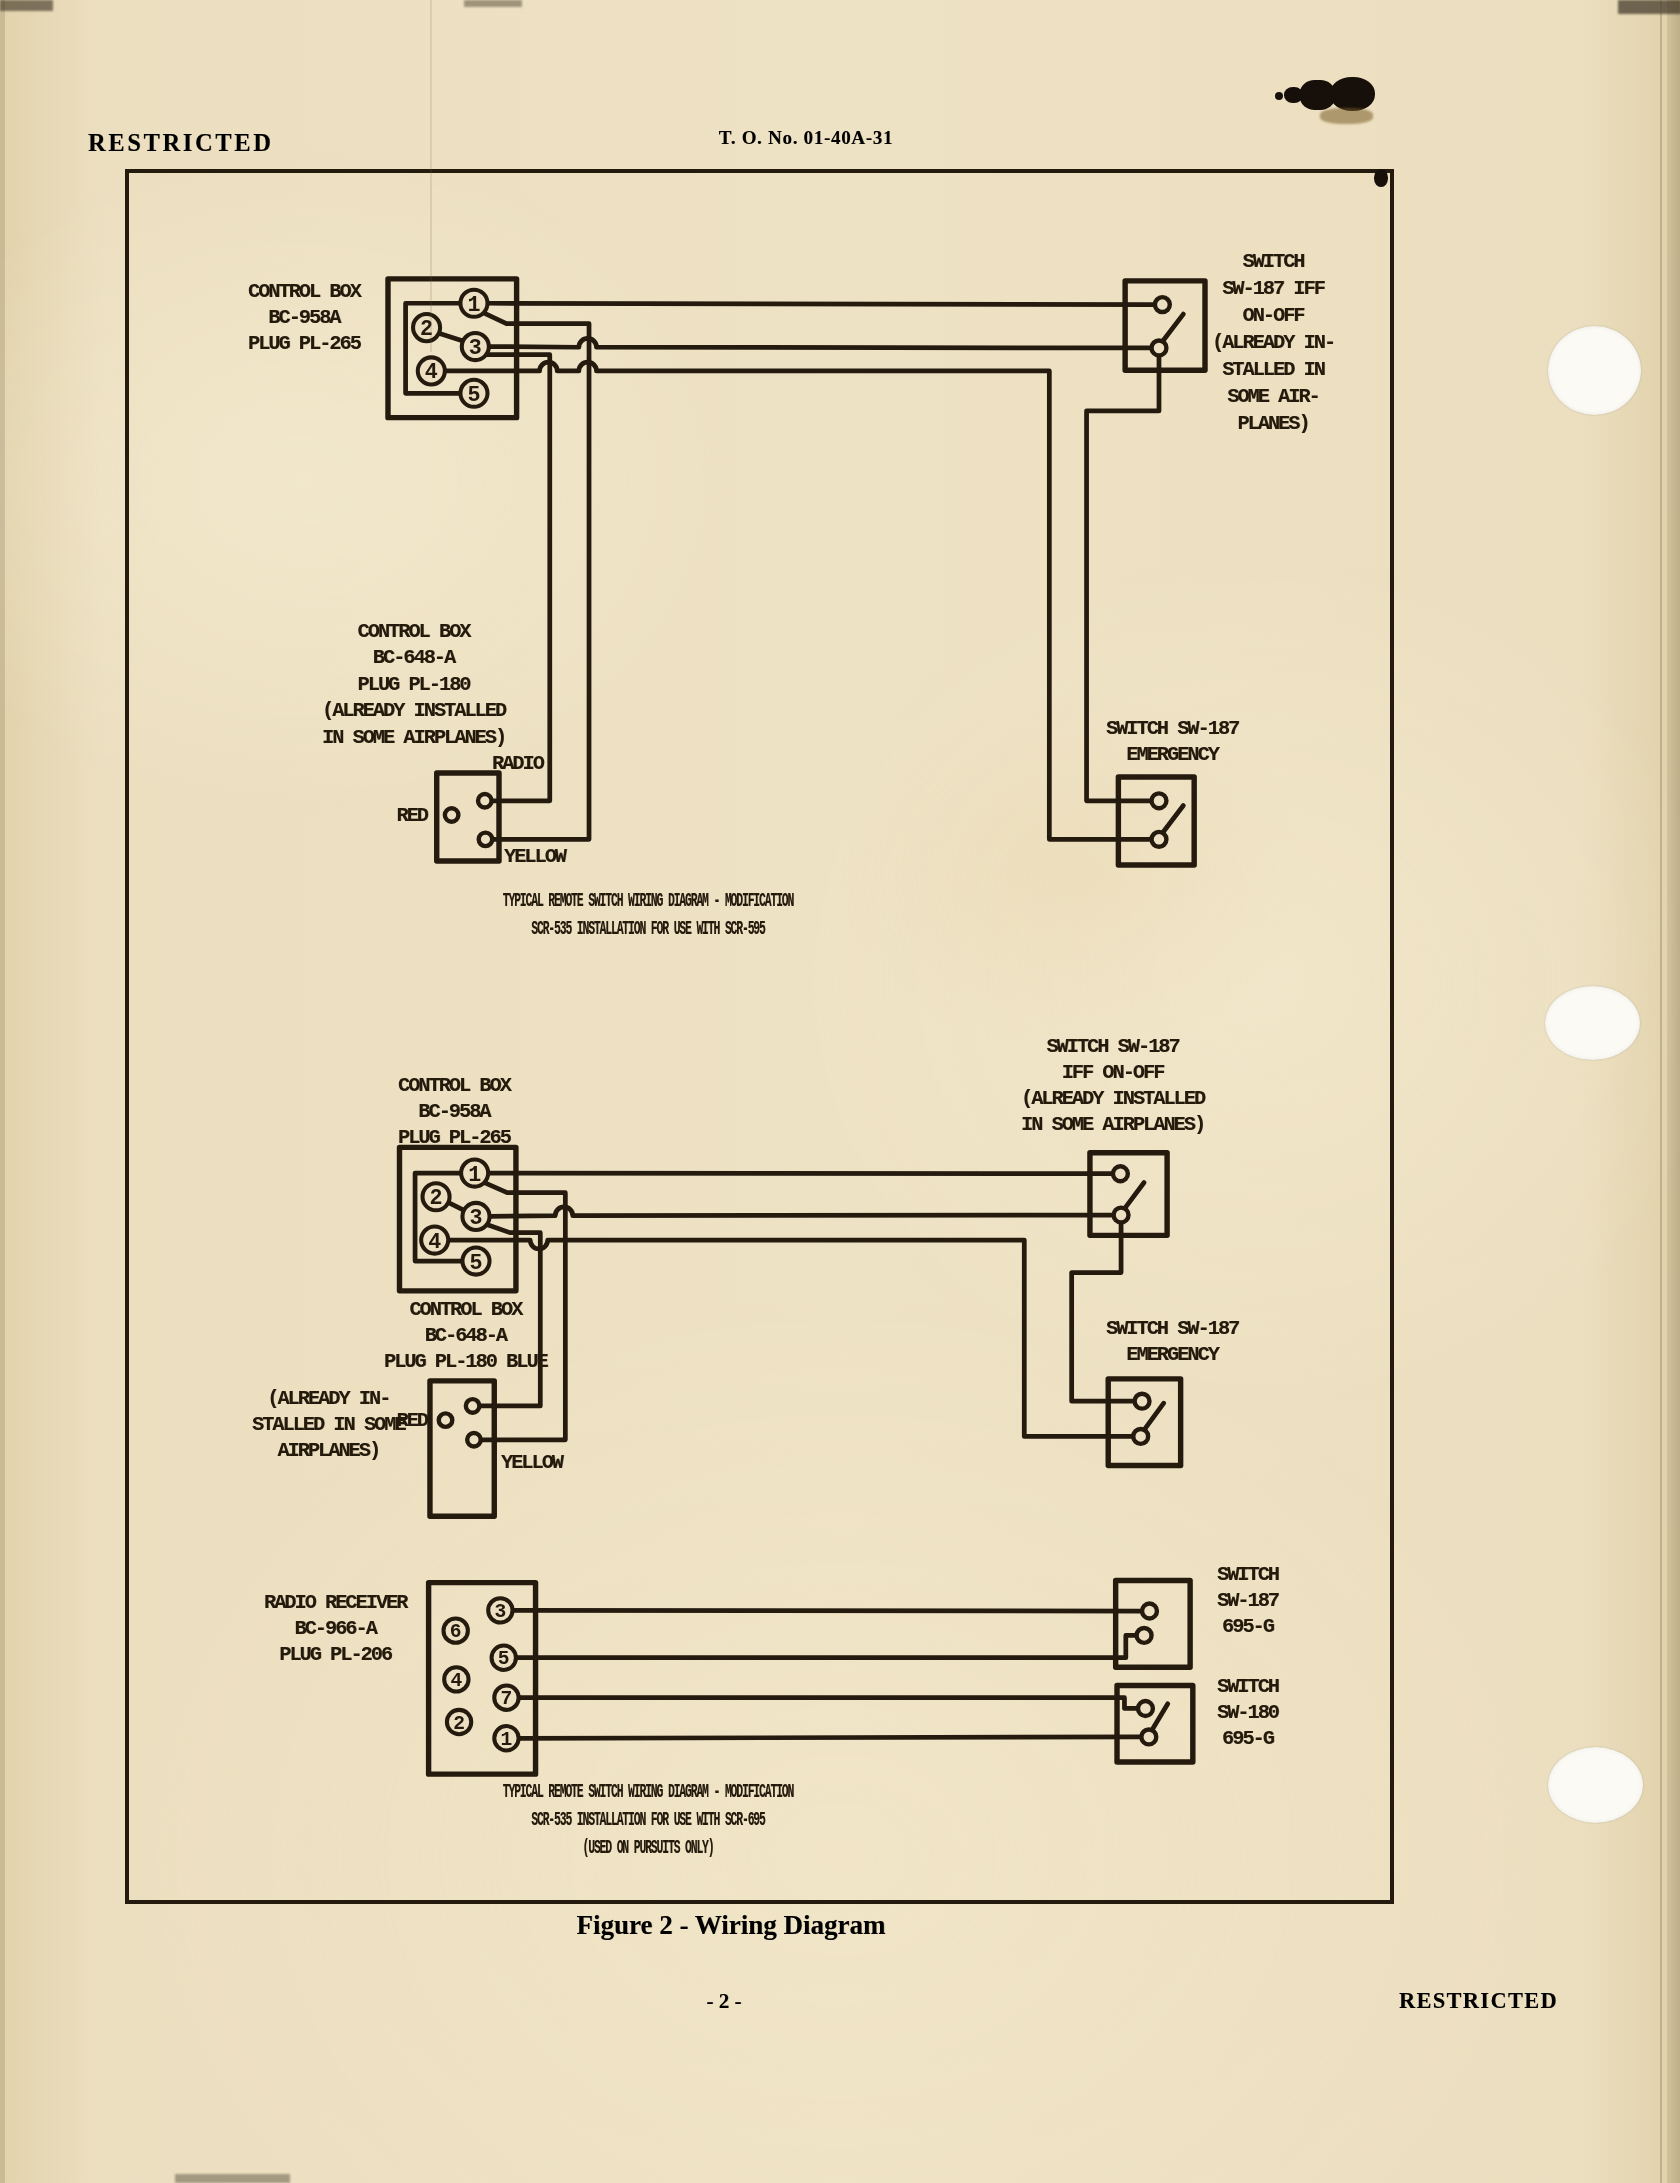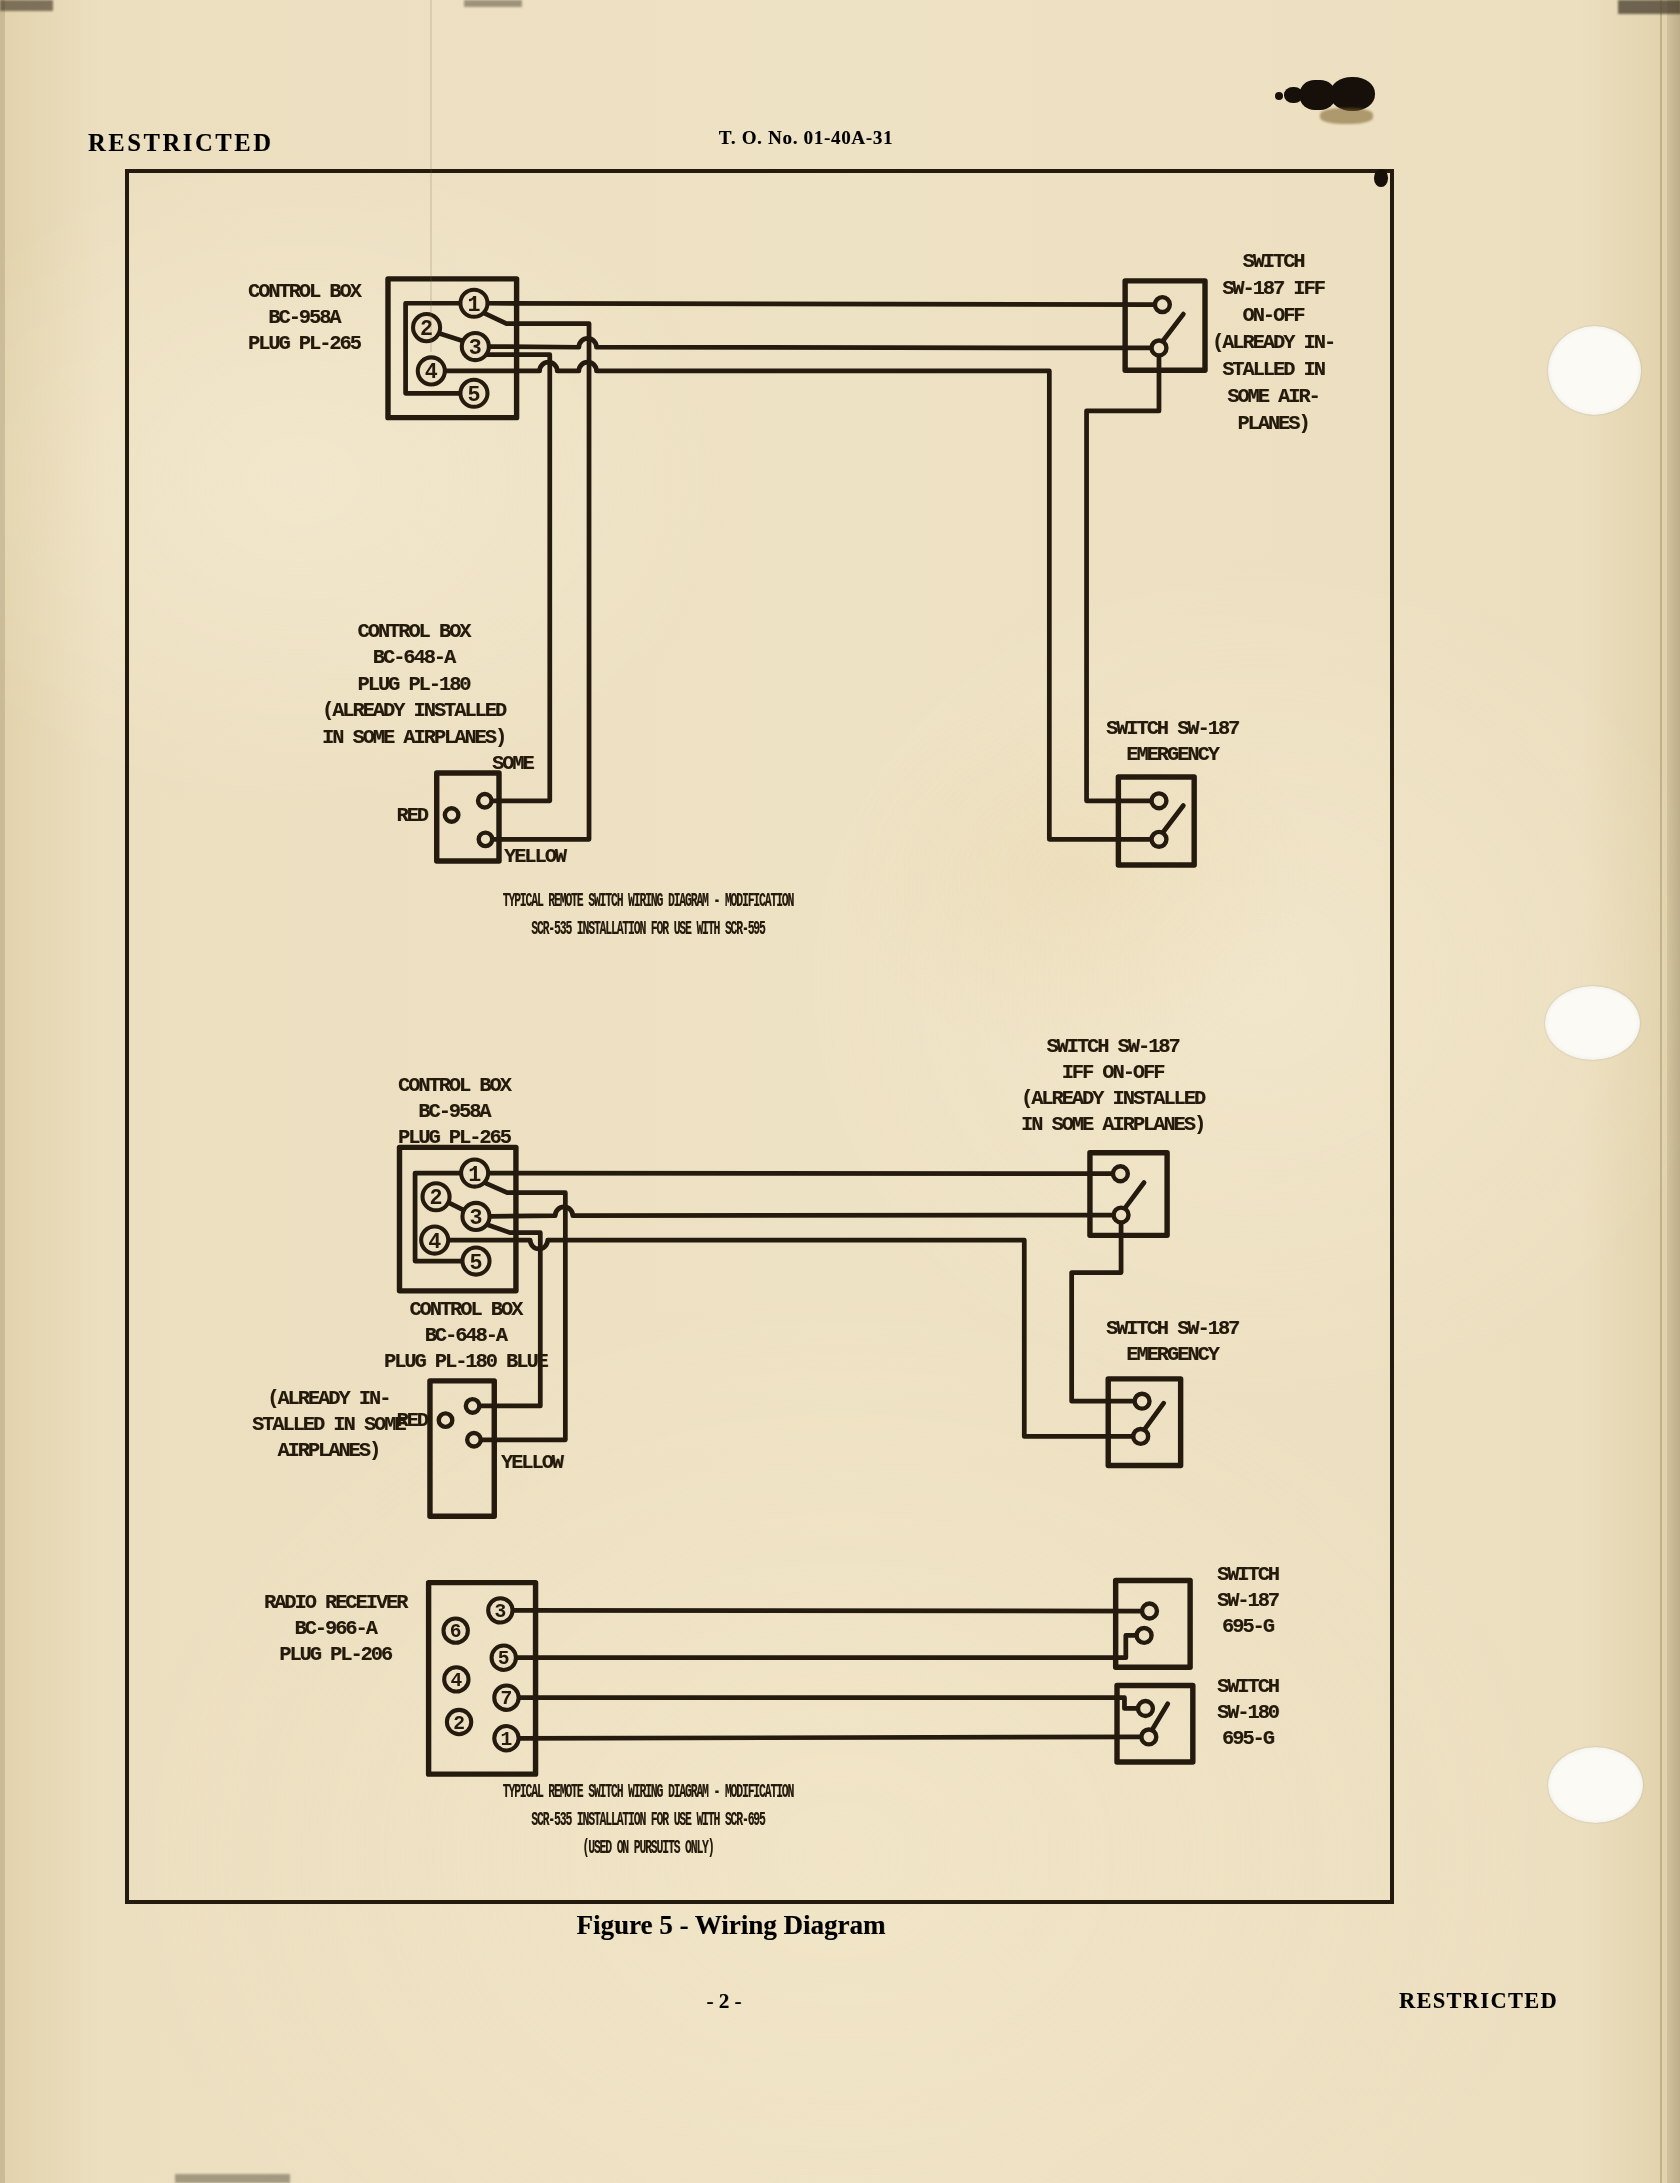--- a/index.html
+++ b/index.html
@@ -191,21 +191,21 @@
 ON-OFF
 (ALREADY IN-
 STALLED IN
 SOME AIR-
 PLANES)</div>
 <div class="stencil" style="left:322px;top:619px;line-height:26.4px;">CONTROL BOX
 BC-648-A
 PLUG PL-180
 (ALREADY INSTALLED
 IN SOME AIRPLANES)</div>
-<div class="stencil" style="left:492px;top:751px;">SOME</div>
+<div class="stencil" style="left:492px;top:751px;">RADIO</div>
 <div class="stencil right" style="left:369px;top:803px;width:58px;">RED</div>
 <div class="stencil" style="left:504px;top:844px;">YELLOW</div>
 <div class="stencil" style="left:1106px;top:716px;">SWITCH SW-187
 EMERGENCY</div>
 <div class="stencil caption" style="top:887px;">TYPICAL REMOTE SWITCH WIRING DIAGRAM - MODIFICATION
 SCR-535 INSTALLATION FOR USE WITH SCR-595</div>
 
 <div class="stencil" style="left:398px;top:1073px;">CONTROL BOX
 BC-958A
 PLUG PL-265</div>
@@ -230,21 +230,21 @@
 <div class="stencil" style="left:1217px;top:1562px;">SWITCH
 SW-187
 695-G</div>
 <div class="stencil" style="left:1217px;top:1674px;">SWITCH
 SW-180
 695-G</div>
 <div class="stencil caption" style="top:1778px;">TYPICAL REMOTE SWITCH WIRING DIAGRAM - MODIFICATION
 SCR-535 INSTALLATION FOR USE WITH SCR-695
 (USED ON PURSUITS ONLY)</div>
 
-<div class="serif center" style="left:548px;top:1910px;width:366px;font-size:27px;">Figure 5 - Wiring Diagram</div>
+<div class="serif center" style="left:548px;top:1910px;width:366px;font-size:27px;">Figure 2 - Wiring Diagram</div>
 <div class="serif center" style="left:687px;top:1989px;width:74px;font-size:21px;">- 2 -</div>
 <div class="serif right" style="left:1368px;top:1988px;width:190px;font-size:22.3px;letter-spacing:1.4px;">RESTRICTED</div>
 
 <div class="hole" style="left:1548px;top:326px;width:93px;height:89px;"></div>
 <div class="hole" style="left:1545px;top:986px;width:95px;height:74px;"></div>
 <div class="hole" style="left:1548px;top:1747px;width:95px;height:76px;"></div>
 
 <div class="blob" style="left:1275px;top:92px;width:8.1px;height:8.1px;border-radius:50%;"></div>
 <div class="blob" style="left:1284px;top:87px;width:19px;height:16.2px;border-radius:46%;"></div>
 <div class="blob" style="left:1300px;top:80px;width:35px;height:30px;border-radius:42%;"></div>

